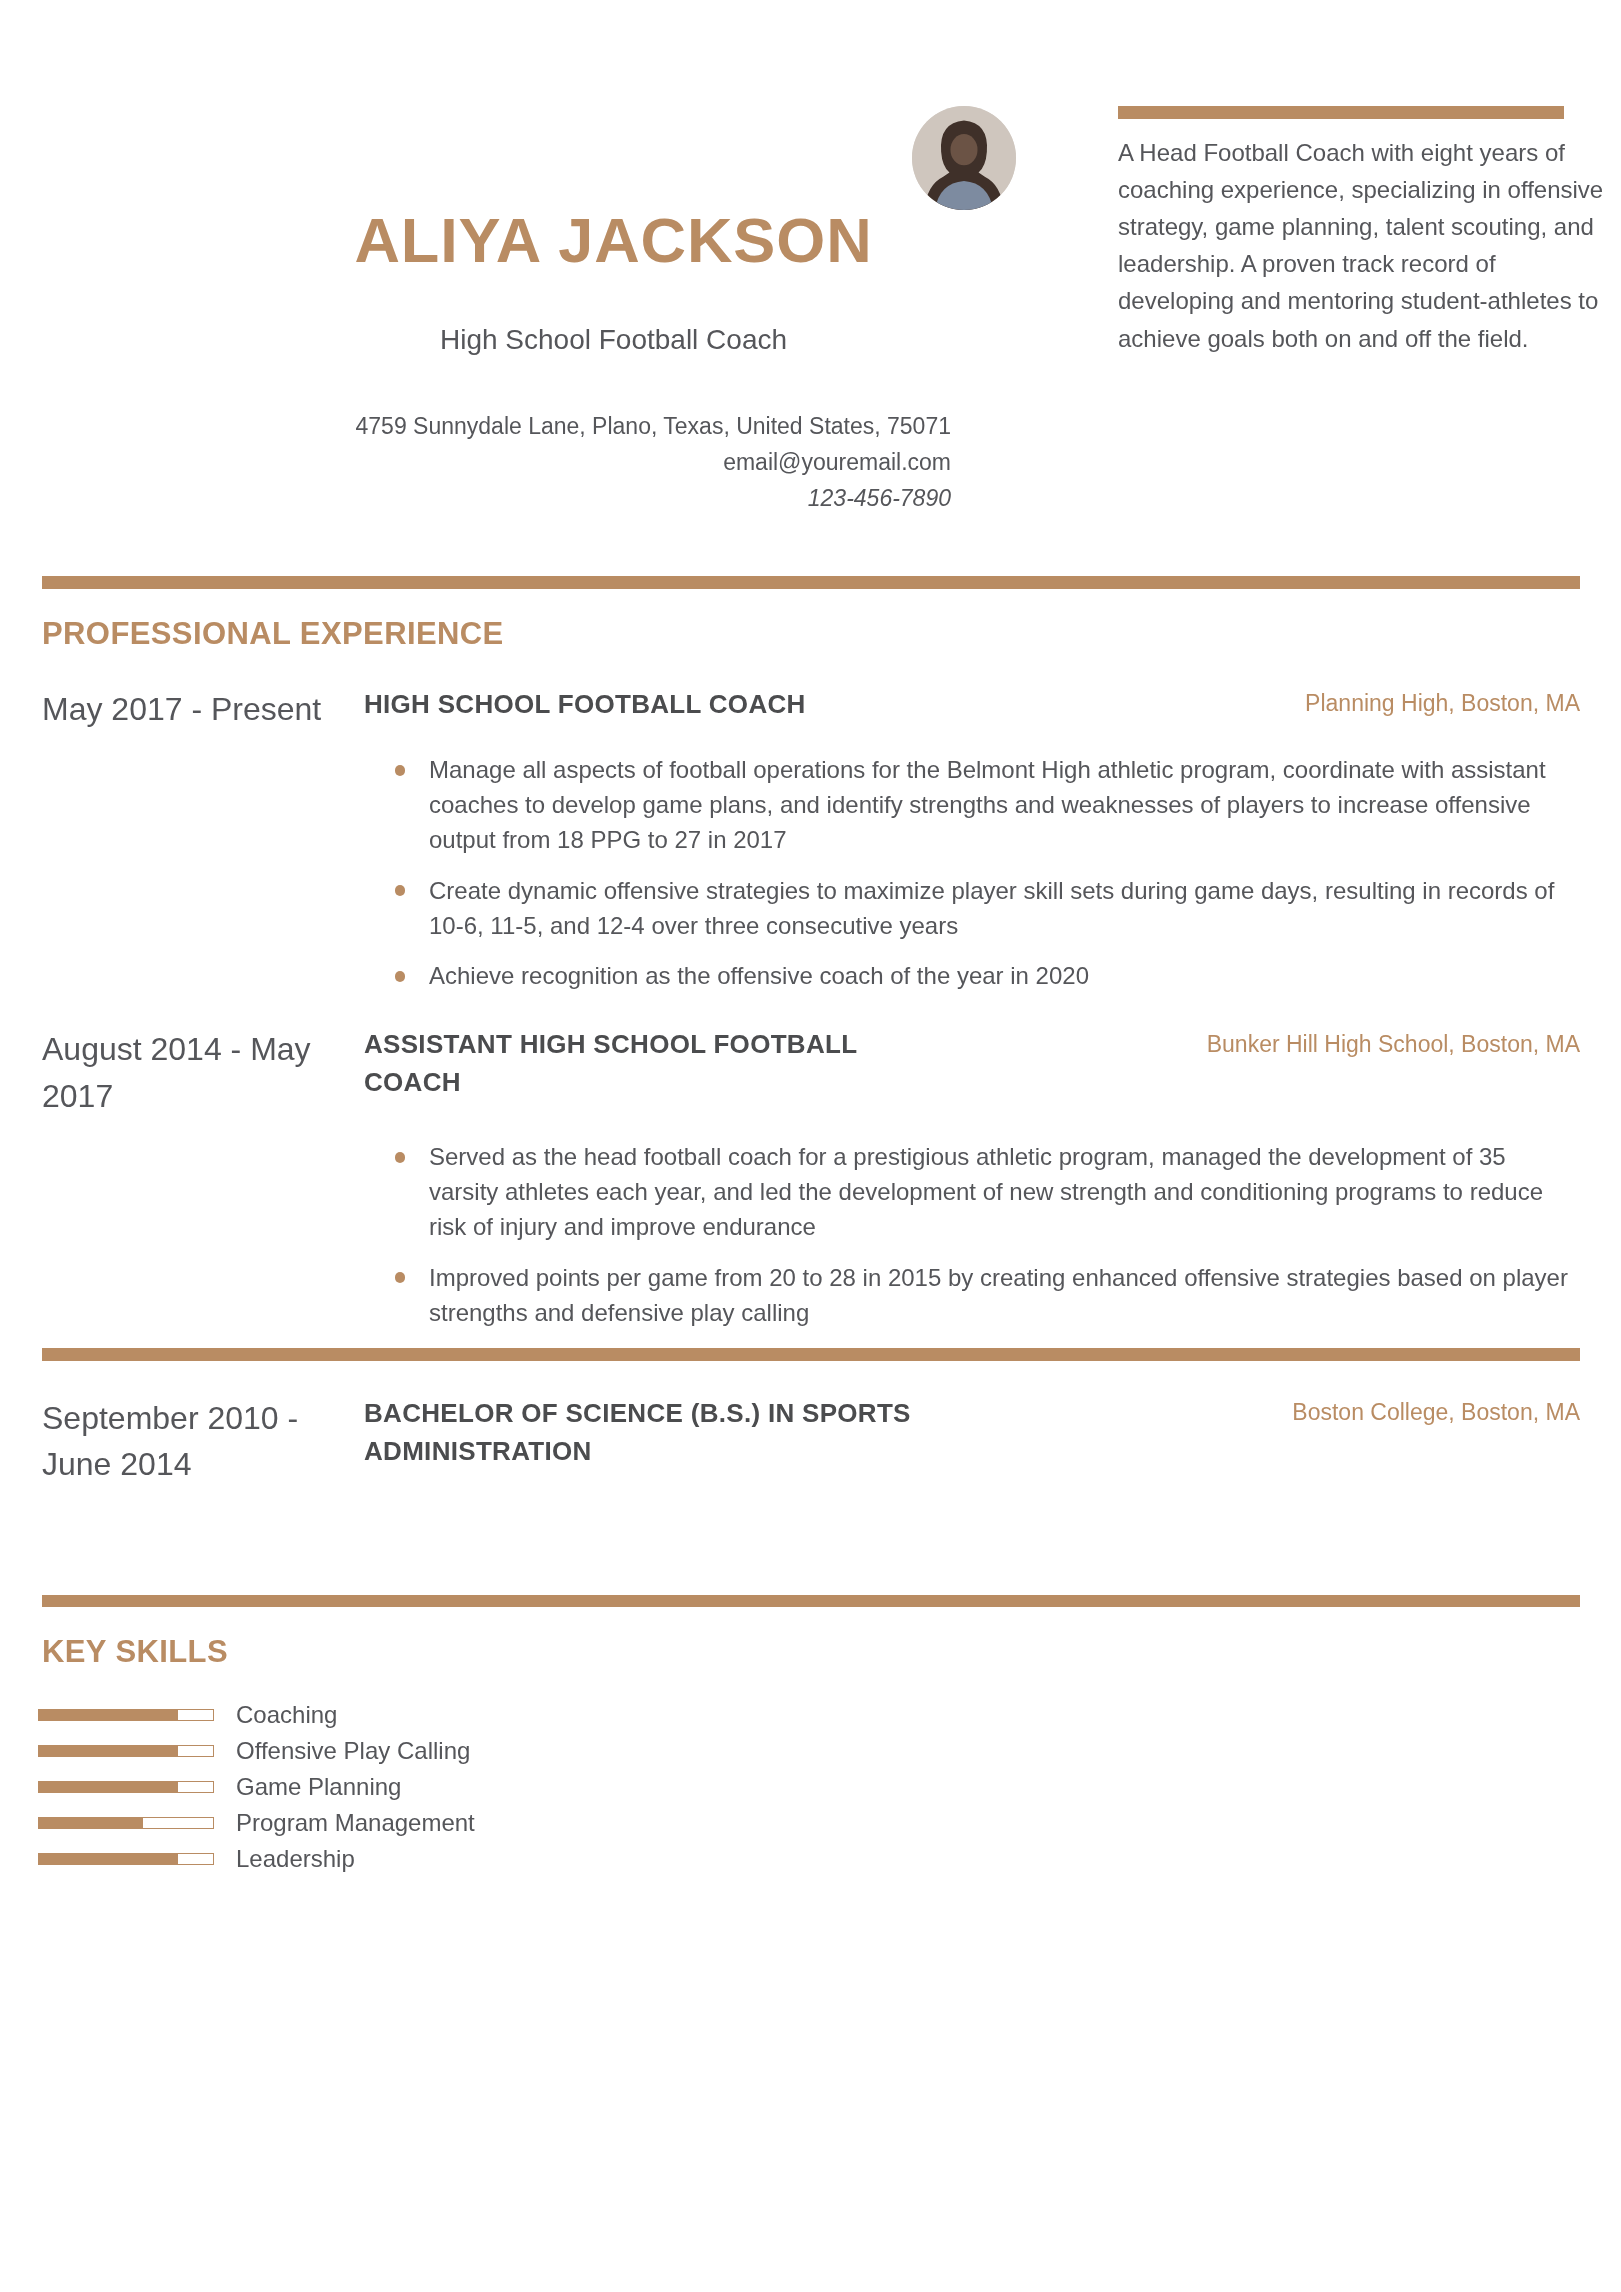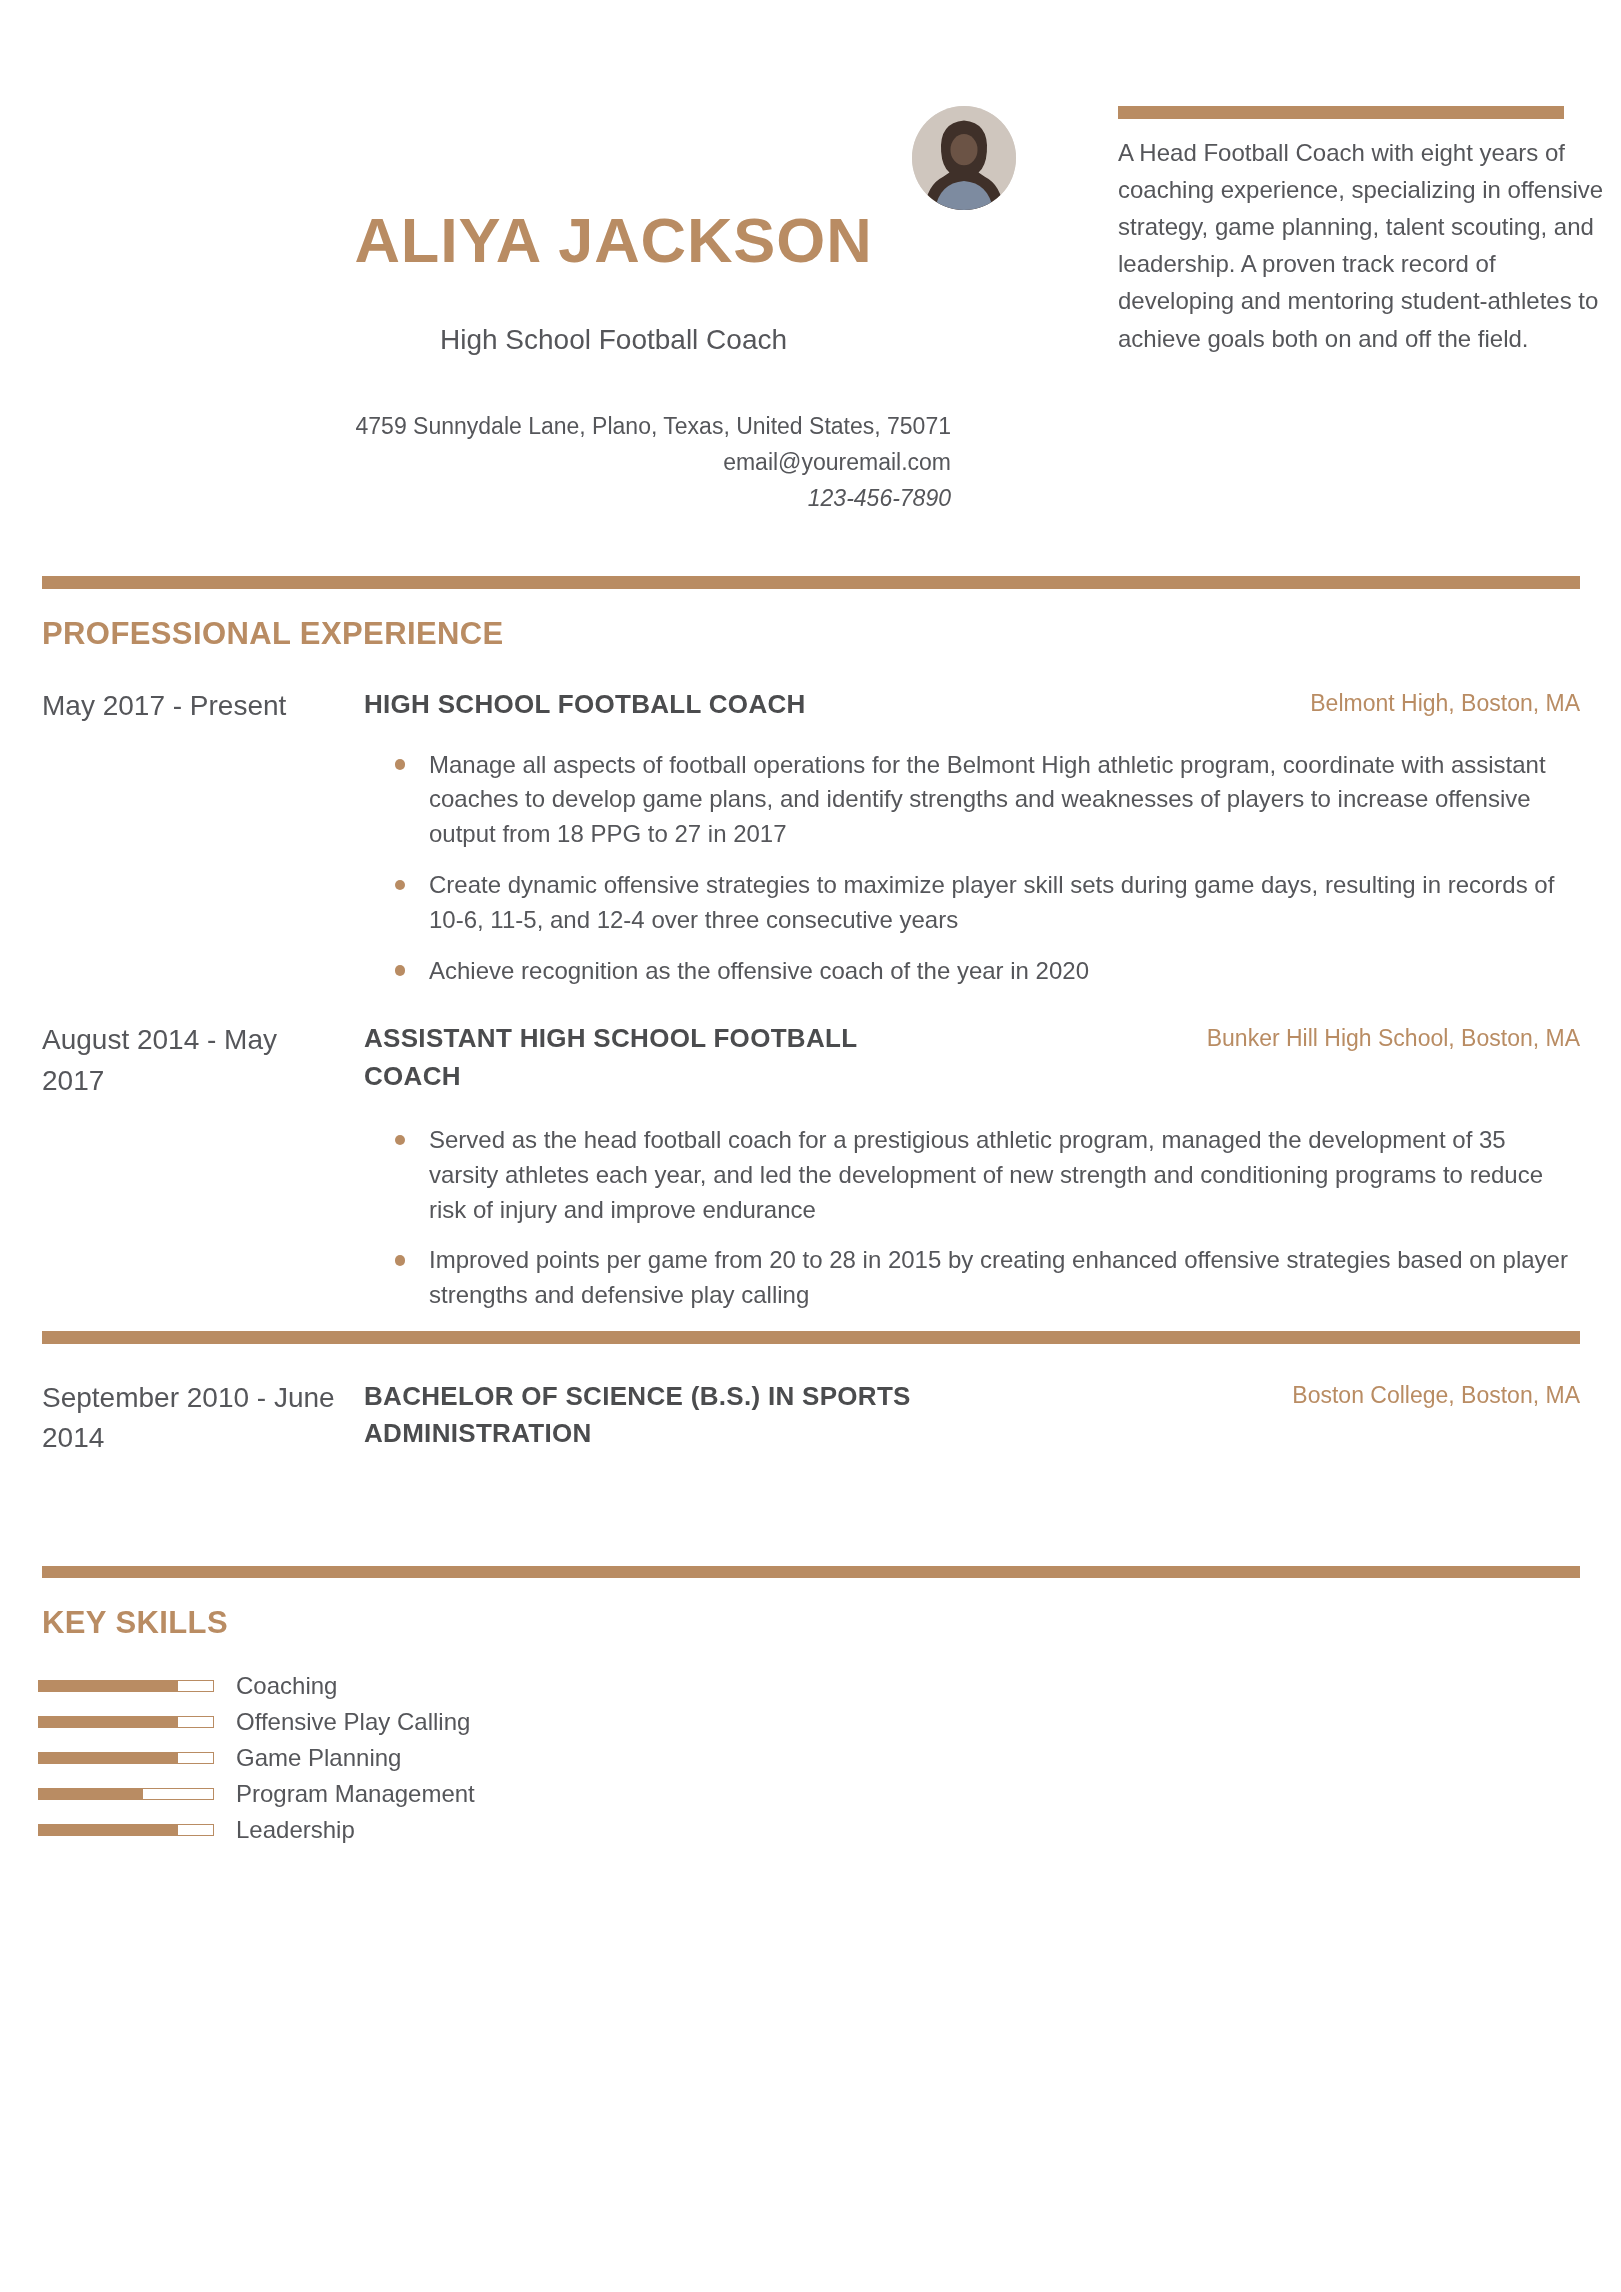--- a/index.html
+++ b/index.html
@@ -48,21 +48,21 @@
 
   .section-rule { margin: 0 41px 0 42px; height: 12.5px; background: var(--accent); }
   .section-heading {
     margin: 27px 41px 0 42px;
     font-size: 31px; font-weight: bold; letter-spacing: 0.4px;
     color: var(--accent);
   }
 
   .entry-head { display: flex; margin: 34px 41px 0 42px; }
   .entry-head.second { margin-top: 32px; }
-  .dates { width: 322px; padding-right: 27px; flex-shrink: 0; font-size: 28px; line-height: 1.45; color: #55565a; }
+  .dates { width: 322px; padding-right: 27px; flex-shrink: 0; font-size: 32px; line-height: 1.45; color: #55565a; }
   .role-title { width: 573px; flex-shrink: 0; font-size: 26px; line-height: 1.45; font-weight: bold; letter-spacing: 0.3px; color: #4b4c4e; }
   .loc { flex: 1; text-align: right; font-size: 23px; padding-top: 4.5px; color: var(--accent); }
 
   .bullets { list-style: none; margin: 21.5px 40px 0 391px; padding: 0; }
   .bullets li {
     position: relative; padding-left: 38px; margin-bottom: 16px;
     font-size: 24px; line-height: 1.45; color: #55565a;
   }
   .bullets li::before {
     content: ""; position: absolute; left: 3.6px; top: 11.6px;
@@ -107,21 +107,21 @@
   </div>
 
   <section class="section-experience">
     <div class="section-rule"></div>
     <h2 class="section-heading">PROFESSIONAL EXPERIENCE</h2>
 
     <div>
       <div class="entry-head">
         <div class="dates">May 2017 - Present</div>
         <div class="role-title">HIGH SCHOOL FOOTBALL COACH</div>
-        <div class="loc">Belmont High, Boston, MA</div>
+        <div class="loc">Planning High, Boston, MA</div>
       </div>
       <ul class="bullets">
         <li>Manage all aspects of football operations for the Belmont High athletic program, coordinate with assistant coaches to develop game plans, and identify strengths and weaknesses of players to increase offensive output from 18 PPG to 27 in 2017</li>
         <li>Create dynamic offensive strategies to maximize player skill sets during game days, resulting in records of 10-6, 11-5, and 12-4 over three consecutive years</li>
         <li>Achieve recognition as the offensive coach of the year in 2020</li>
       </ul>
     </div>
 
     <div>
       <div class="entry-head second">

